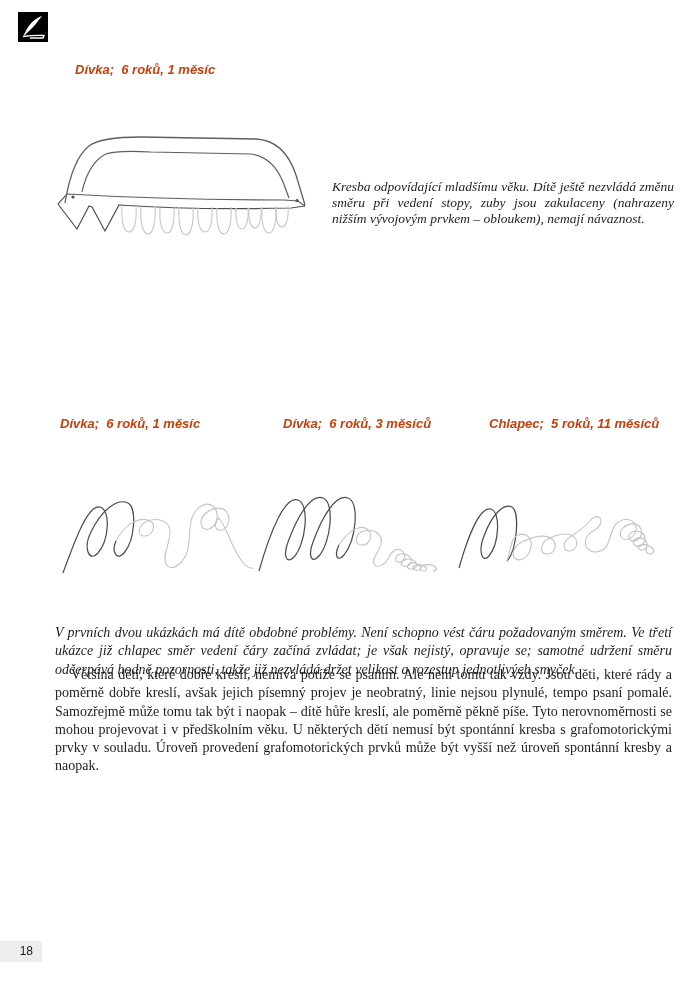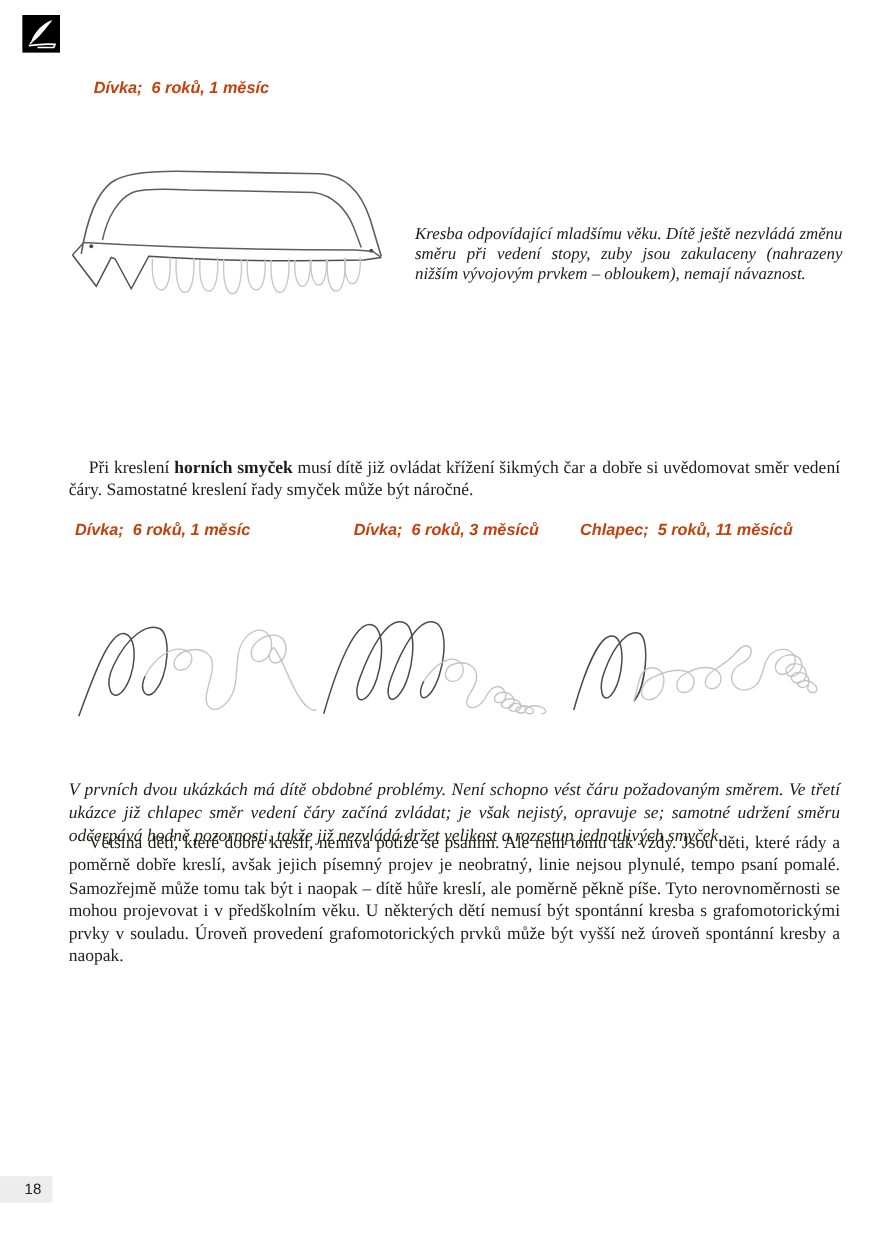--- a/index.html
+++ b/index.html
@@ -34,21 +34,21 @@
   .body-par{
     left:55px;width:617px;
     font-size:14px;line-height:18.3px;
     text-align:justify;
   }
   .par-intro{top:352px;text-indent:16px;}
   .par-analysis{top:610px;font-style:italic;text-indent:0;}
   .par-closing{top:652px;text-indent:16px;}
   .cap-row1{left:60px;top:416px;}
   .cap-row2{left:283px;top:416px;}
-  .cap-row3{left:464px;top:416px;}
+  .cap-row3{left:489px;top:416px;}
   .saw-svg{left:56px;top:130px;}
   .loops-a{left:60px;top:478px;}
   .loops-b{left:256px;top:478px;}
   .loops-c{left:456px;top:478px;}
   .footer-bar{
     left:0;top:941px;width:42px;height:21px;
     background:#ededed;
     font-family:"Liberation Sans", sans-serif;
     font-weight:normal;font-size:12px;
     line-height:21px;text-align:right;
@@ -95,21 +95,20 @@
       <path d="M161,78 C160,94 163,104 168,104 C173,104 176,92 175,77"></path>
       <path d="M180,78 C179,91 182,99 186,99 C190,99 193,90 192,77"></path>
       <path d="M193,78 C192,90 195,98 199,98 C203,98 206,89 205,77"></path>
       <path d="M206,77 C205,93 208,103 213,103 C218,103 221,91 220,76"></path>
       <path d="M220,77 C219,89 222,97 226,97 C230,97 233,88 232,76"></path>
     </g>
   </svg>
 
   <div class="abs sidenote">Kresba odpovídající mladšímu věku. Dítě ještě nezvládá změnu směru při vedení stopy, zuby jsou zakulaceny (nahrazeny nižším vývojovým prvkem – obloukem), nemají návaznost.</div>
 
-  <p class="abs body-par par-intro"><span>Při kreslení </span><b>horních smyček</b><span> musí dítě již ovládat křížení šikmých čar a dobře si uvědomovat směr vedení čáry. Samostatné kreslení řady smyček může být náročné.</span></p>
 
   <div class="abs fig-caption cap-row1">Dívka;  6 roků, 1 měsíc</div>
   <div class="abs fig-caption cap-row2">Dívka;  6 roků, 3 měsíců</div>
   <div class="abs fig-caption cap-row3">Chlapec;  5 roků, 11 měsíců</div>
 
   <svg class="abs loops-a" width="195" height="100" viewBox="0 0 195 100">
     <path d="M3,95 C15,62 28,26 40,29 C51,32 49,62 38,75 C29,85 23,70 31,54 C42,31 58,20 68,25 C77,30 75,62 64,75 C57,83 51,74 56,63" fill="none" stroke="#4a4a4a" stroke-width="1.2"></path>
     <path d="M56,63 C64,47 78,39 88,42 C97,45 94,57 85,58 C77,59 77,47 88,43 C100,39 110,44 110,54 C110,66 102,78 106,86 C110,93 120,89 126,77 C131,66 128,50 132,40 C136,29 146,23 153,28 C160,34 158,48 149,51 C141,53 138,43 145,36 C151,30 161,28 166,33 C171,39 169,50 162,52 C155,54 153,45 159,40 C166,48 172,70 181,82 C185,88 190,91 193,90" fill="none" stroke="#c4c4c4" stroke-width="1.1"></path>
   </svg>
 

